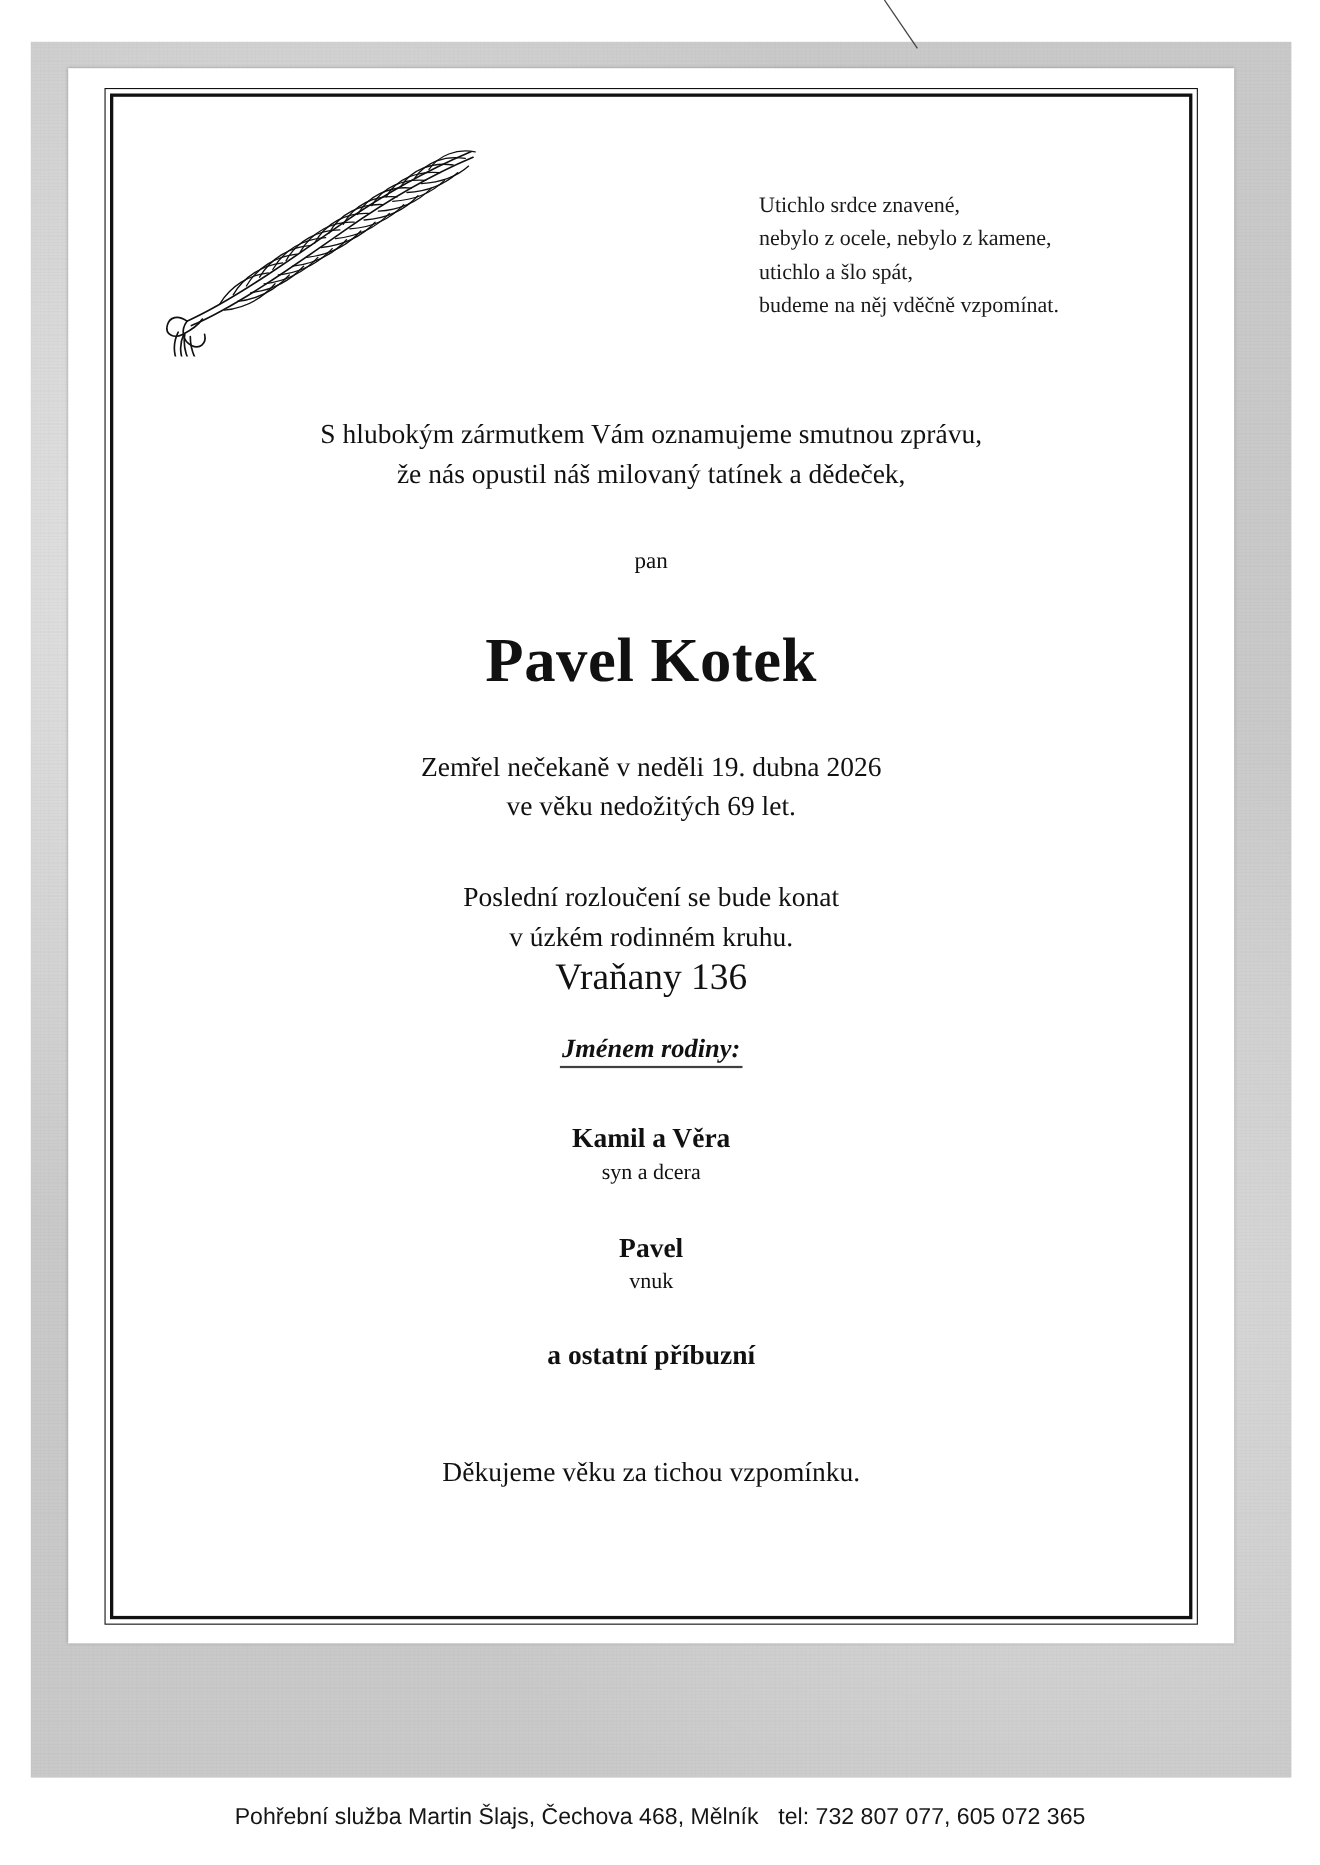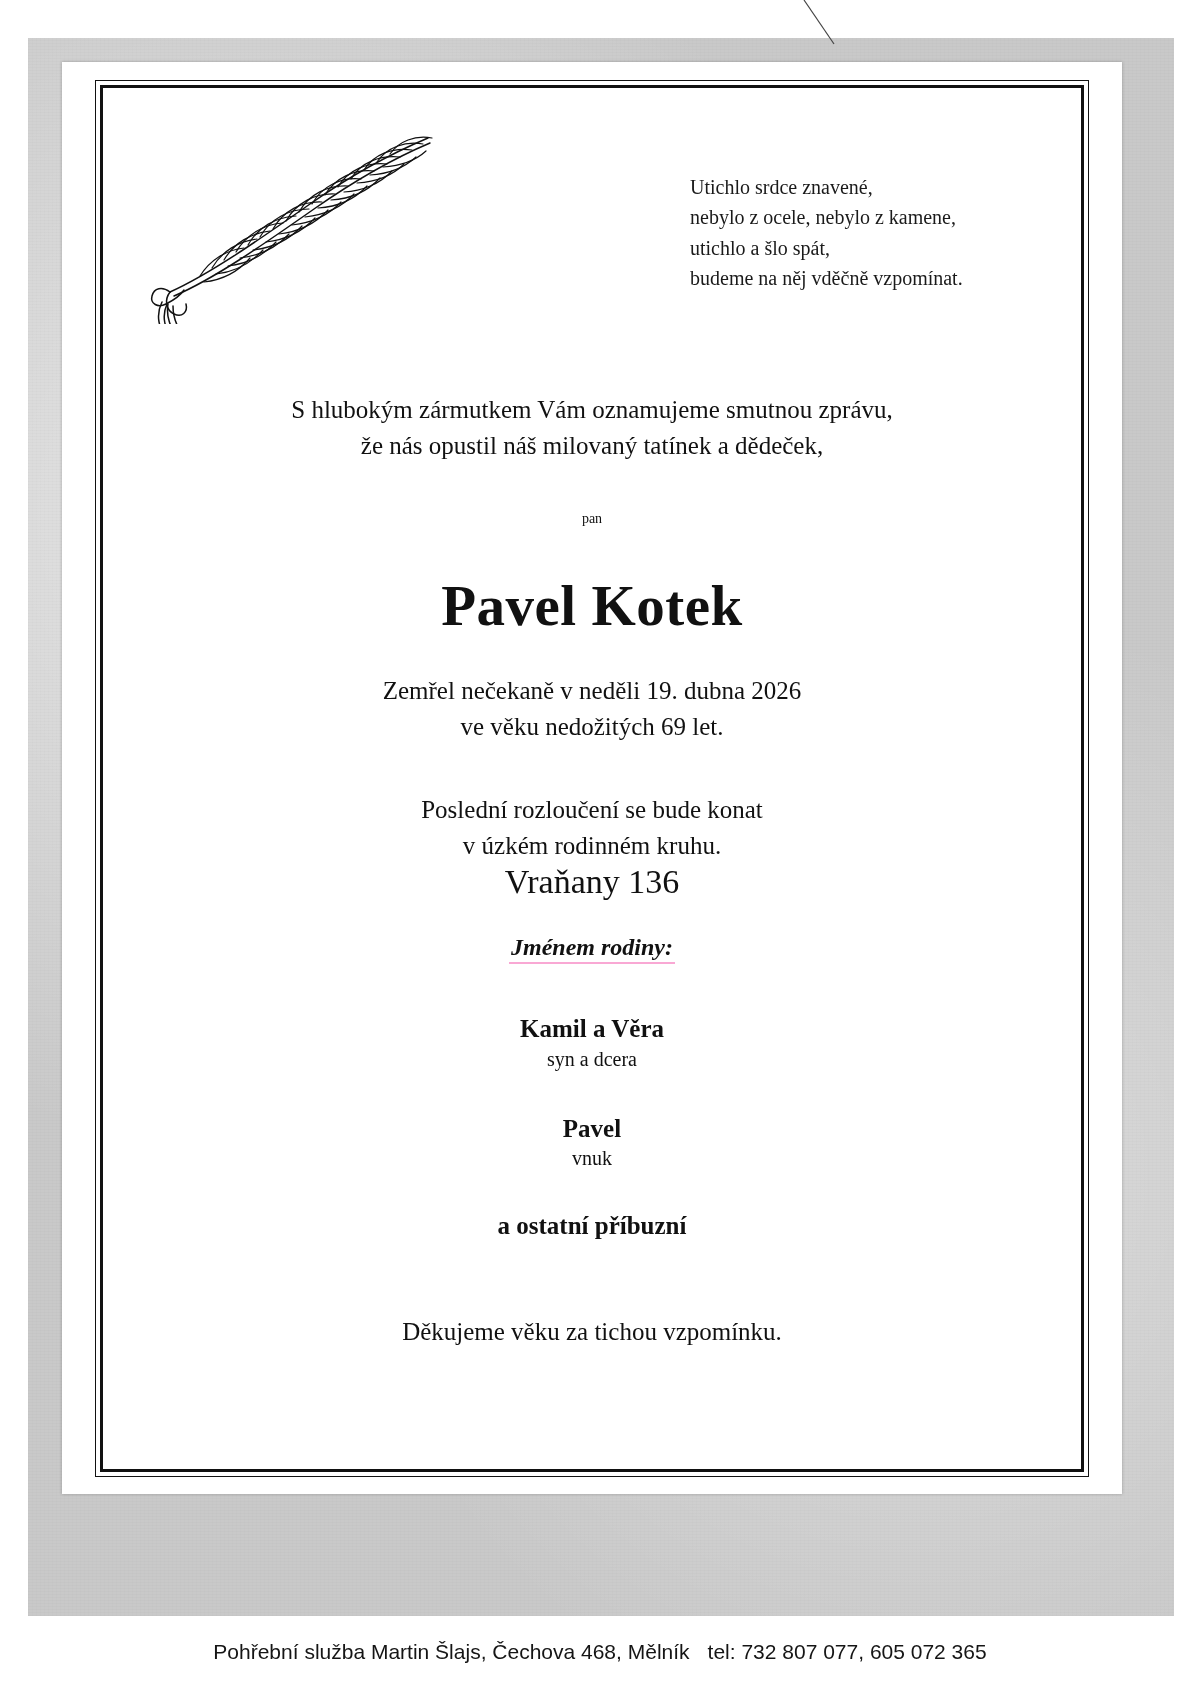--- a/index.html
+++ b/index.html
@@ -92,38 +92,38 @@
     text-align: left;
     white-space: nowrap;
   }
   .verse div { margin: 0; }
 
   
   .body-col {
     position: absolute;
     left: 0;
     right: 0;
-    top: 330px;
+    top: 316px;
     text-align: center;
   }
 
   .announce {
     font-size: 25px;
     line-height: 1.42;
     margin-bottom: 48px;
   }
   .pan {
-    font-size: 14px;
+    font-size: 21px;
     margin-bottom: 46px;
   }
   .deceased-name {
     font-size: 57px;
     font-weight: bold;
     letter-spacing: .5px;
-    margin-bottom: 35px;
+    margin-bottom: 47px;
   }
   .death-info {
     font-size: 25px;
     line-height: 1.42;
     margin-bottom: 48px;
   }
   .farewell {
     font-size: 25px;
     line-height: 1.42;
   }
@@ -131,21 +131,21 @@
     font-size: 34px;
     margin-bottom: 33px;
   }
   .family-heading {
     font-size: 24px;
     font-style: italic;
     font-weight: bold;
     margin-bottom: 52px;
   }
   .family-heading span {
-    border-bottom: 2px solid #f9a8d4;
+    border-bottom: 2px solid #404040;
     padding: 0 2px 2px 2px;
   }
   .family-entry { margin-bottom: 40px; }
   .family-entry .fname {
     font-size: 25px;
     font-weight: bold;
     line-height: 1.3;
   }
   .family-entry .frel {
     font-size: 20px;

